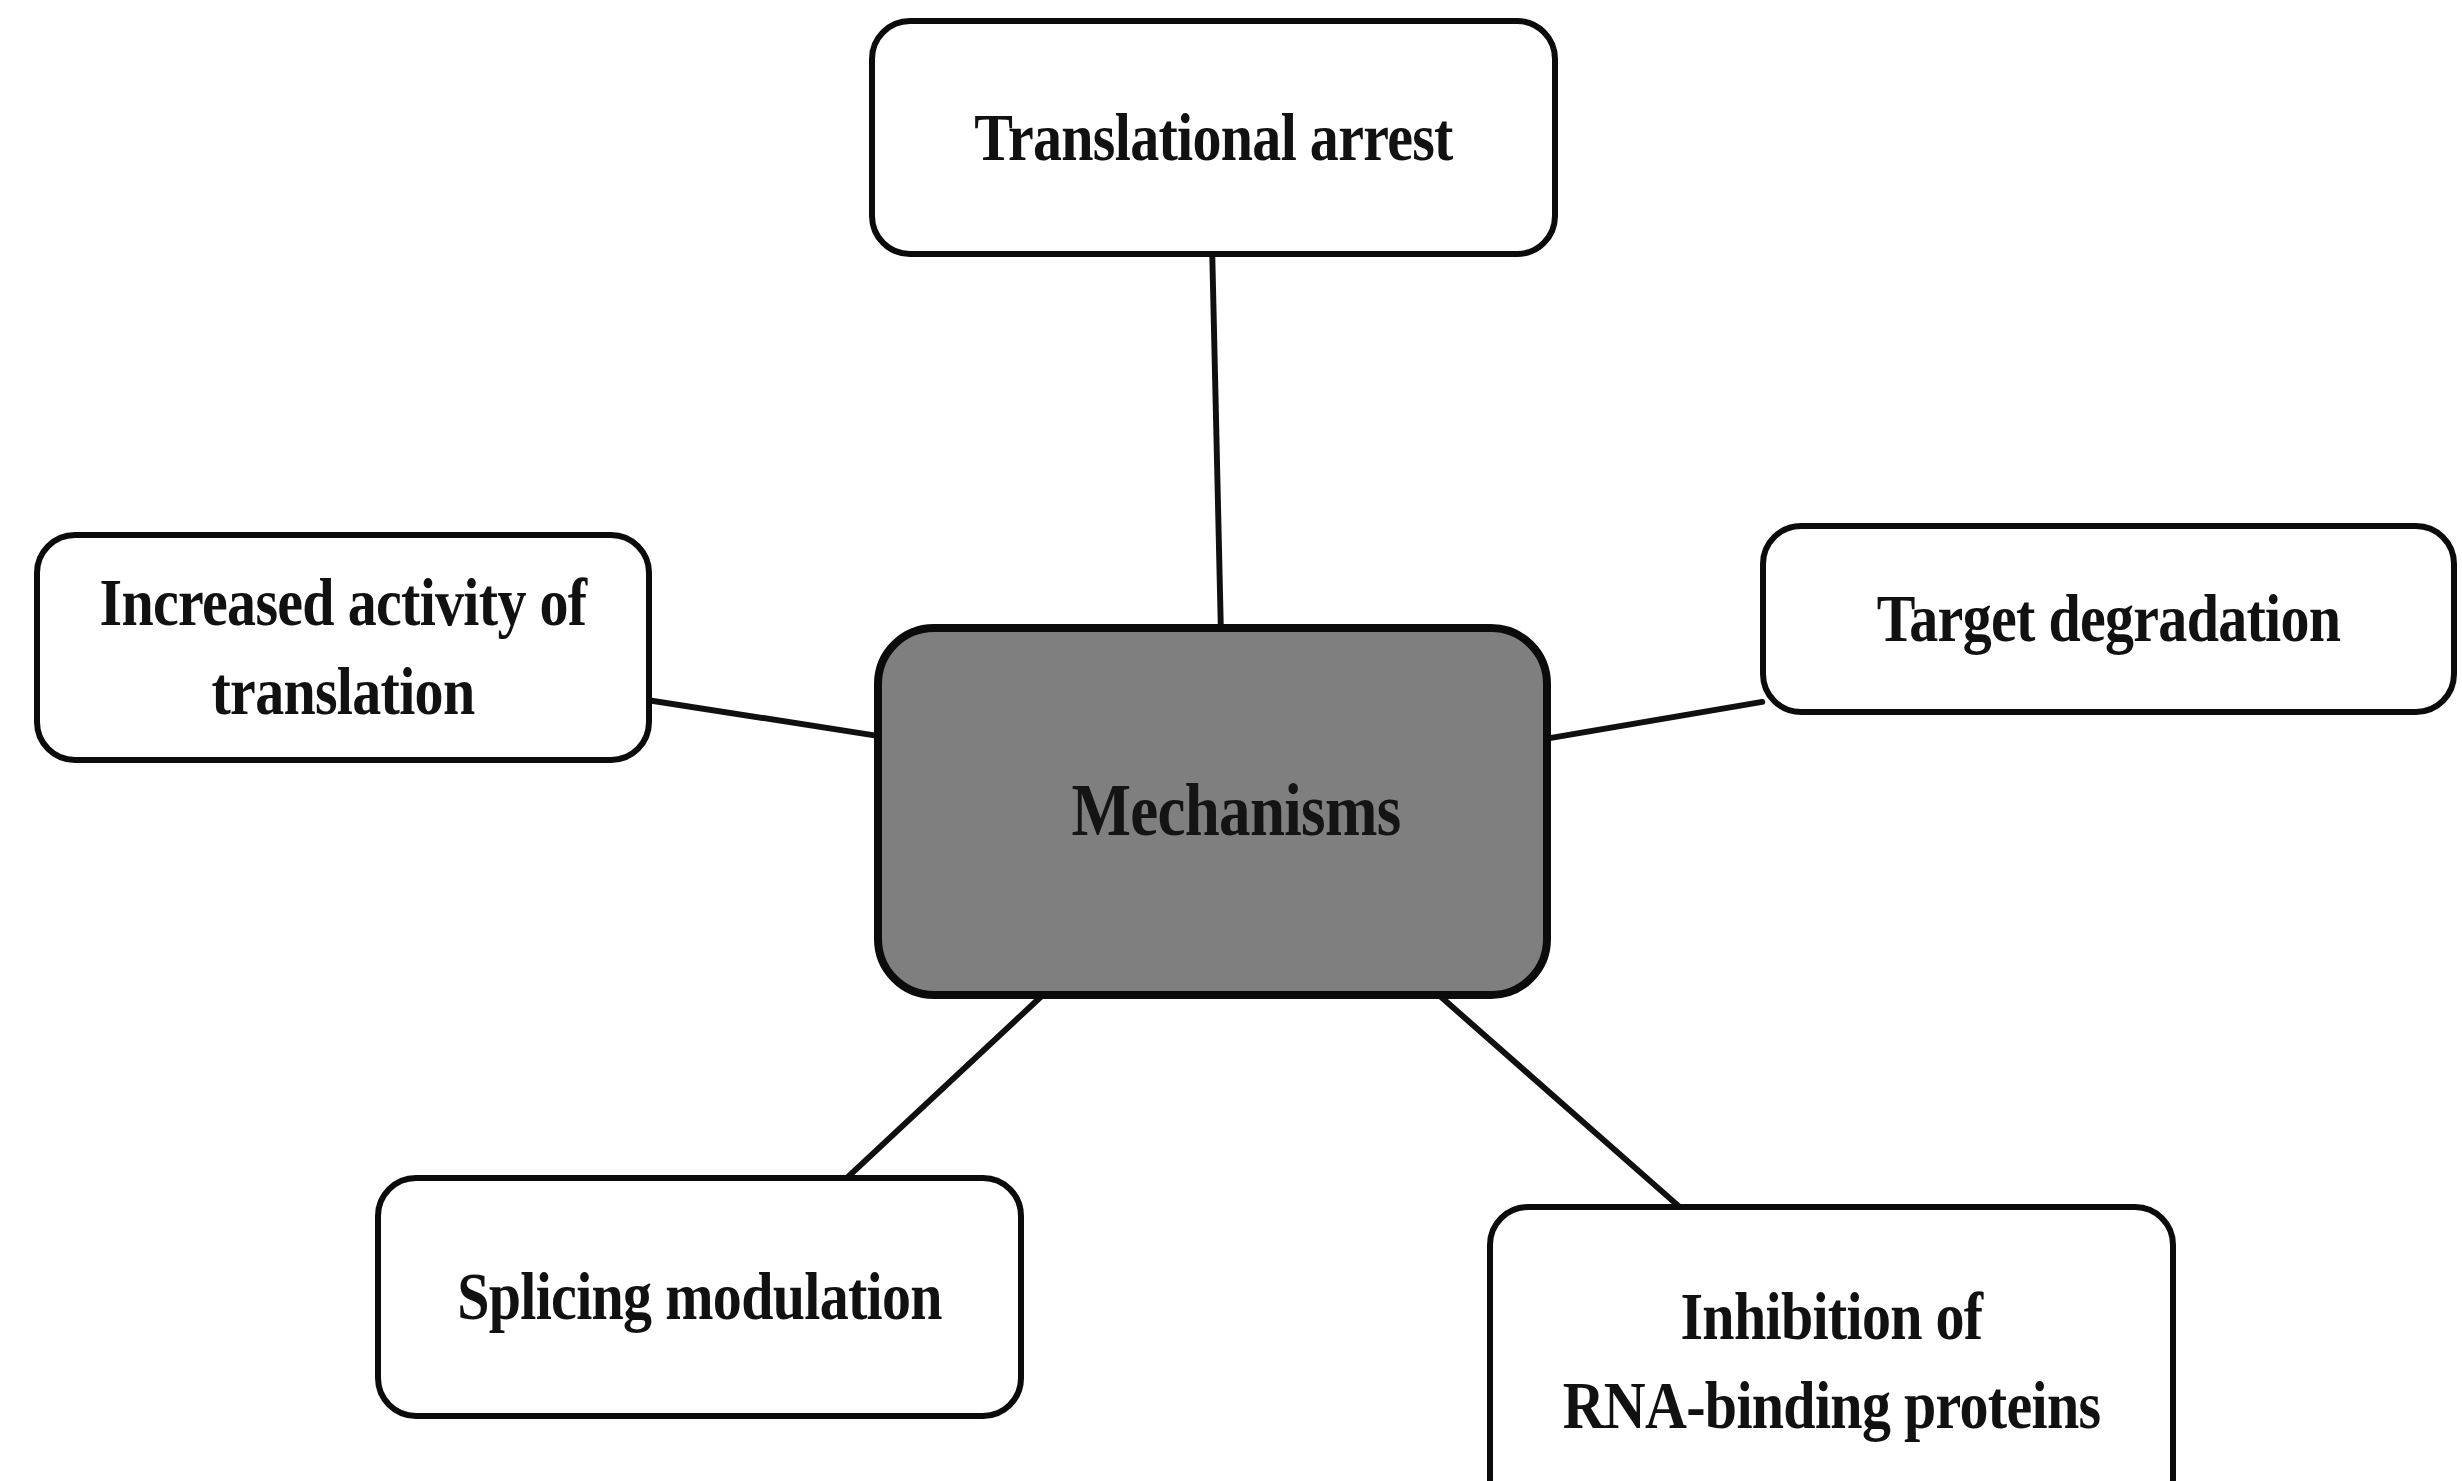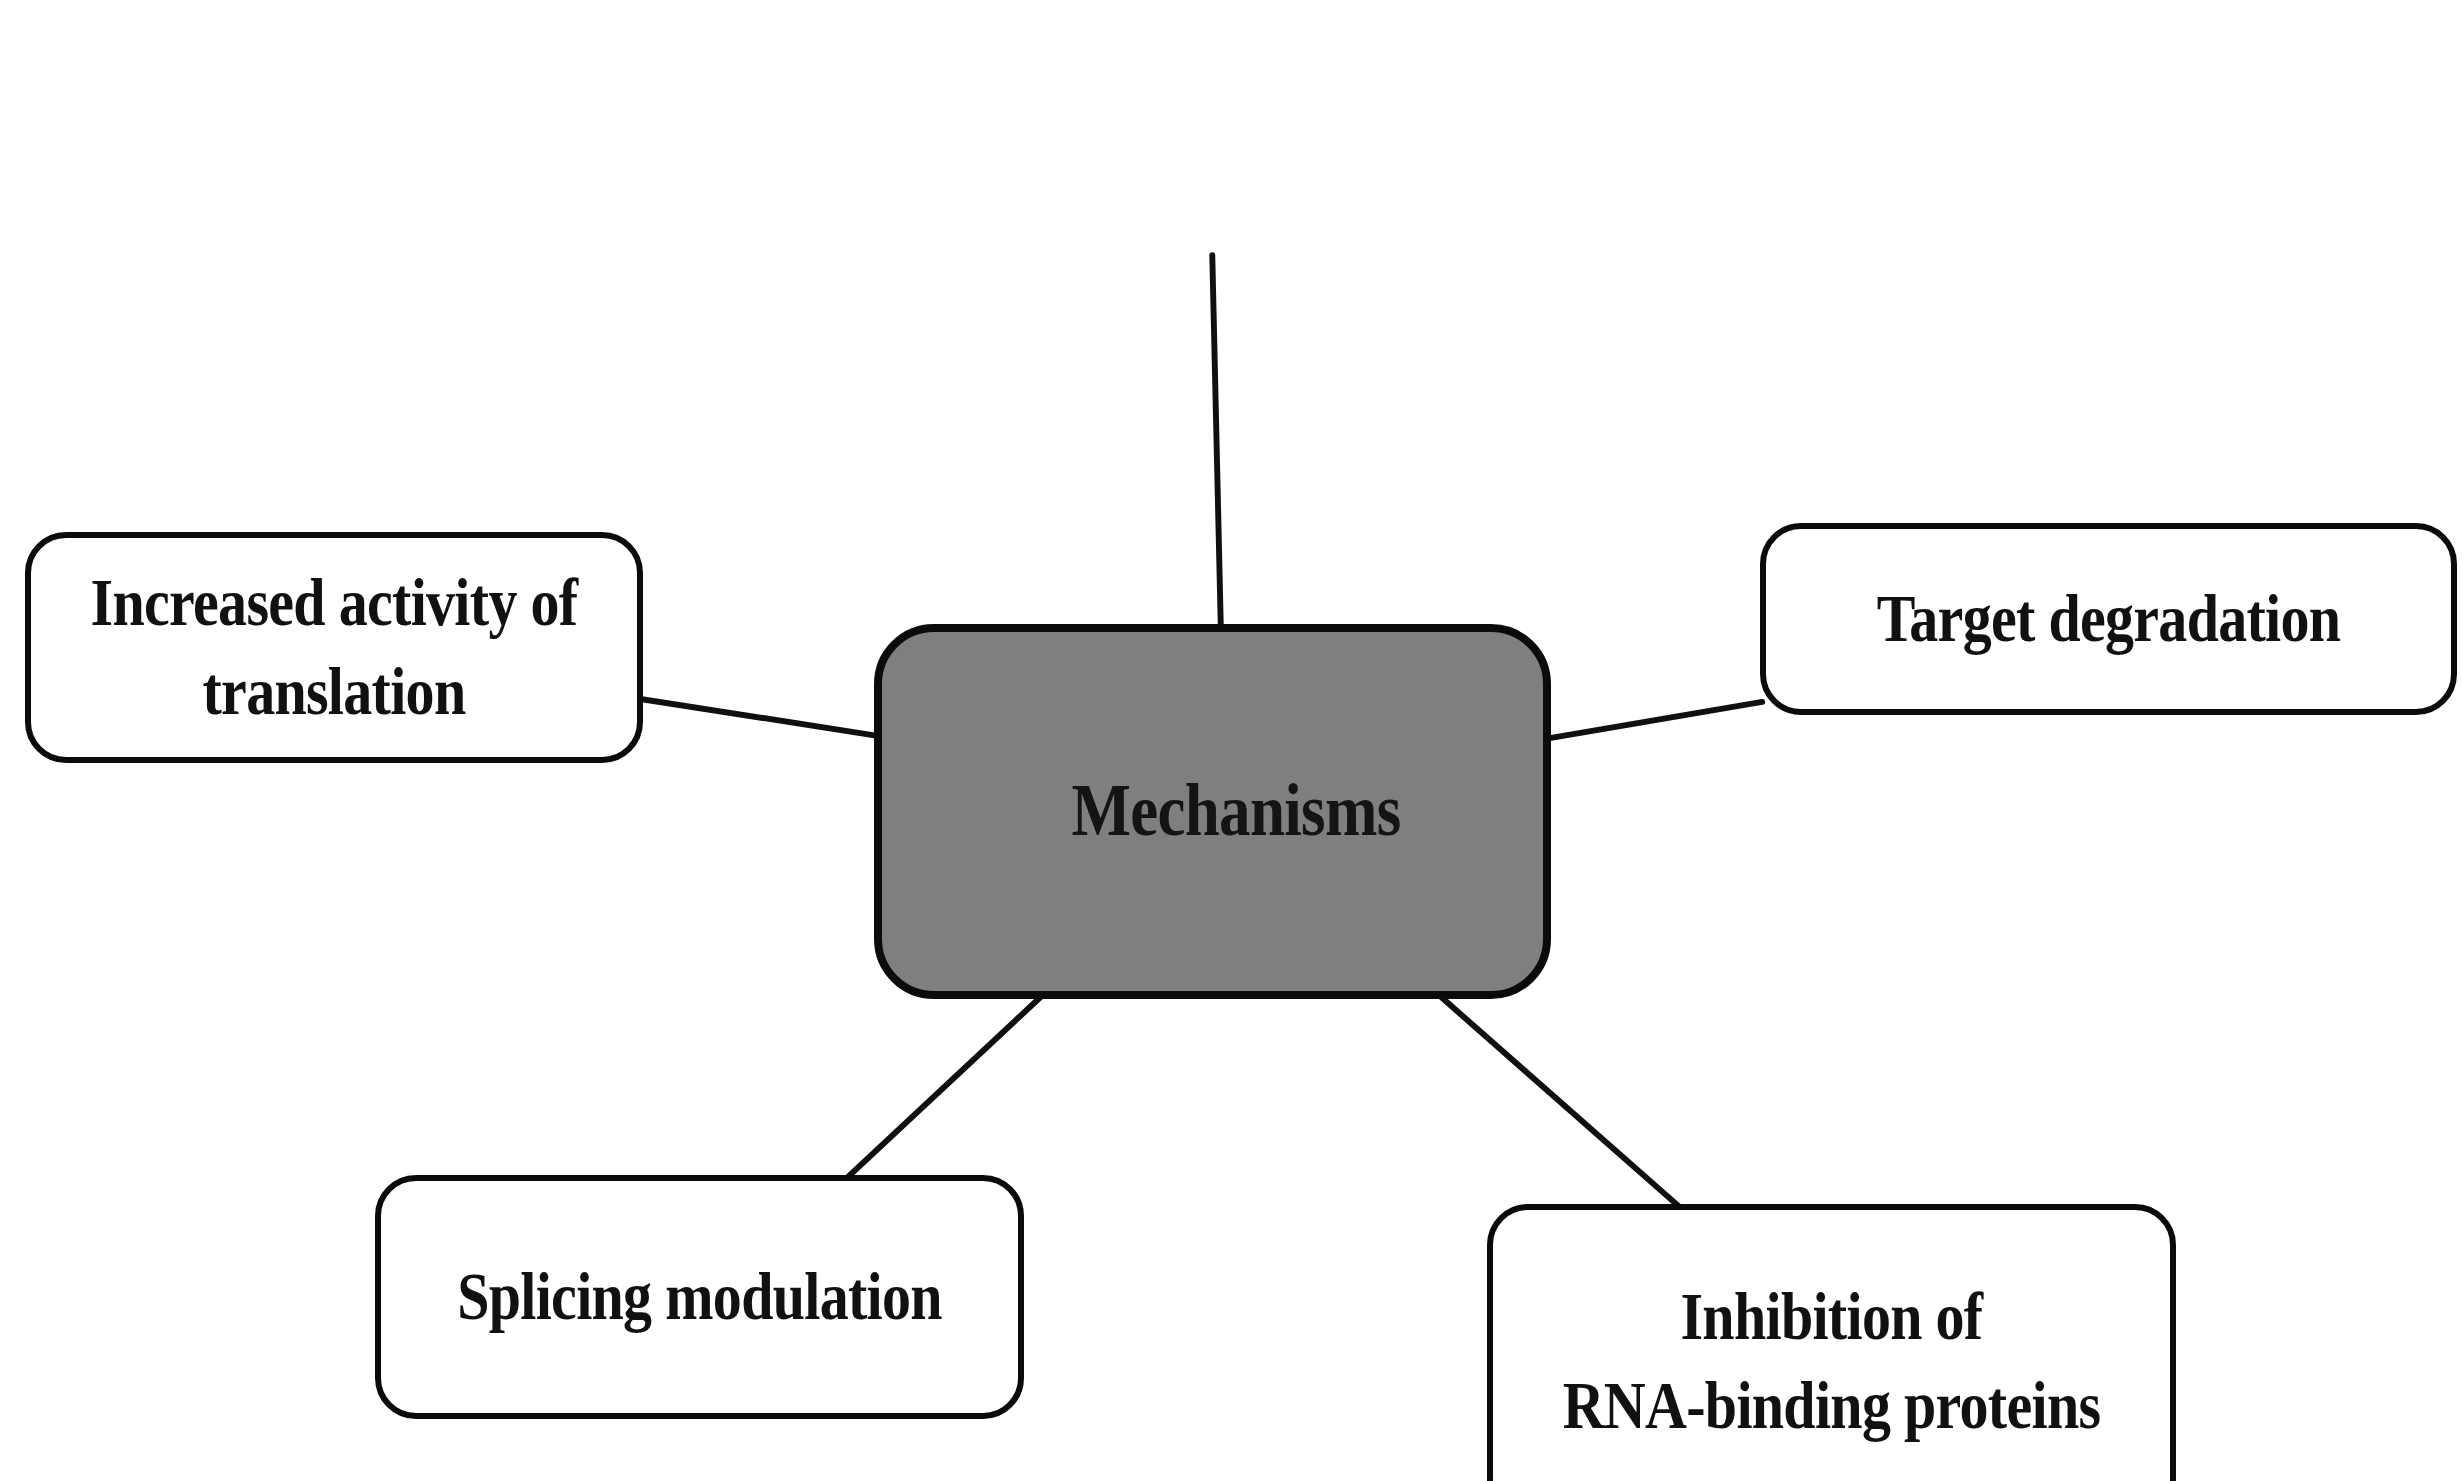--- a/index.html
+++ b/index.html
@@ -60,22 +60,25 @@
 <div class="canvas">
 
   <svg class="connectors" viewBox="0 0 3747 2255" xmlns="http://www.w3.org/2000/svg">
     <line x1="1845" y1="388" x2="1858" y2="955" stroke="#101010" stroke-width="9" stroke-linecap="round"></line>
     <line x1="965" y1="1062" x2="1338" y2="1120" stroke="#101010" stroke-width="9" stroke-linecap="round"></line>
     <line x1="2354" y1="1124" x2="2682" y2="1068" stroke="#101010" stroke-width="9" stroke-linecap="round"></line>
     <line x1="1585" y1="1516" x2="1238" y2="1840" stroke="#101010" stroke-width="9" stroke-linecap="round"></line>
     <line x1="2192" y1="1516" x2="2560" y2="1840" stroke="#101010" stroke-width="9" stroke-linecap="round"></line>
   </svg>
 
+  <div class="node" style="left:869px; top:18.4px; width:689px; height:239px;">
+    <span class="label">Translational arrest</span>
+  </div>
 
-  <div class="node" style="left:25px; top:532px; width:618px; height:231px;">
+  <div class="node" style="left:34px; top:532px; width:618px; height:231px;">
     <span class="label">Increased activity of
 translation</span>
   </div>
 
   <div class="node" style="left:1760px; top:523px; width:697px; height:192px;">
     <span class="label">Target degradation</span>
   </div>
 
   <div class="node" style="left:375px; top:1175px; width:649px; height:244px;">
     <span class="label">Splicing modulation</span>

